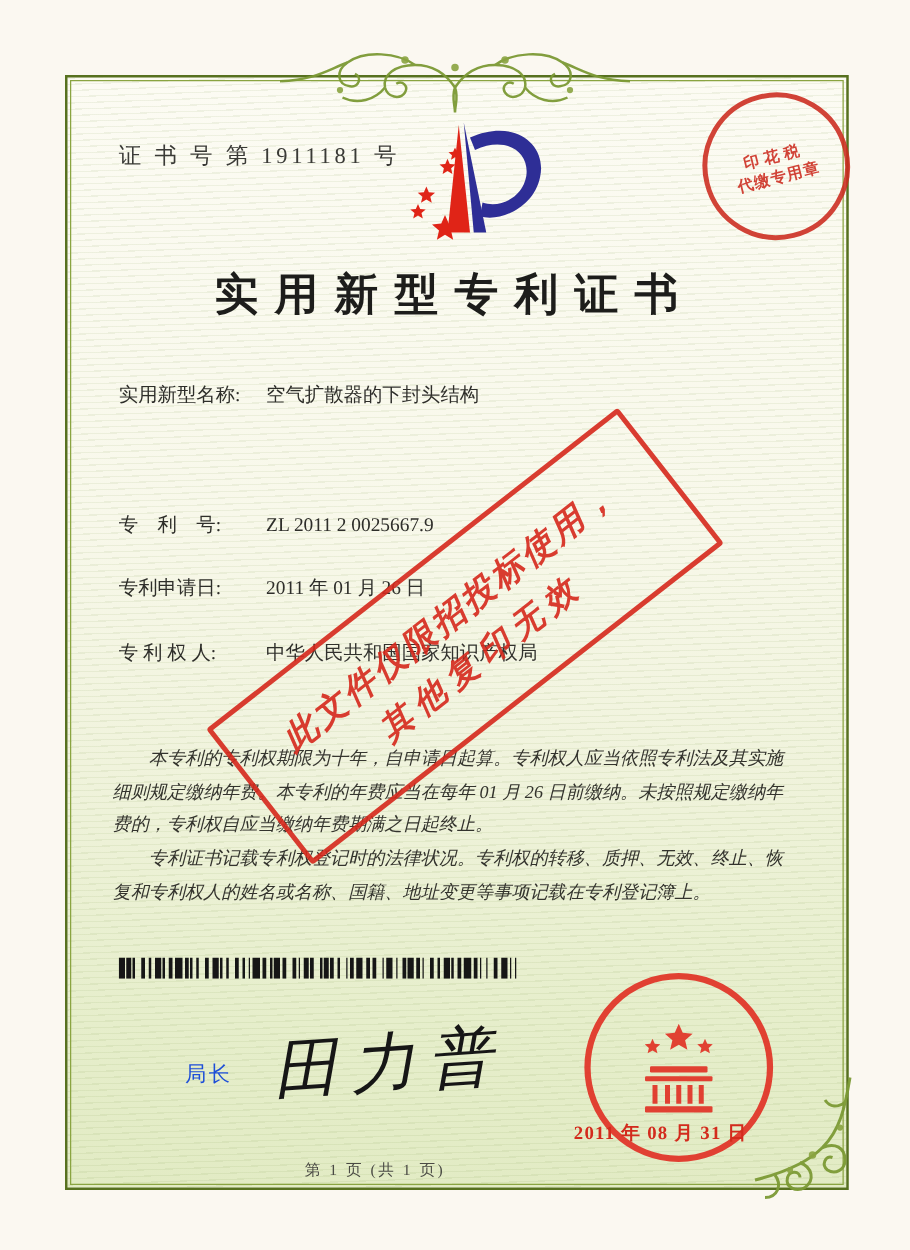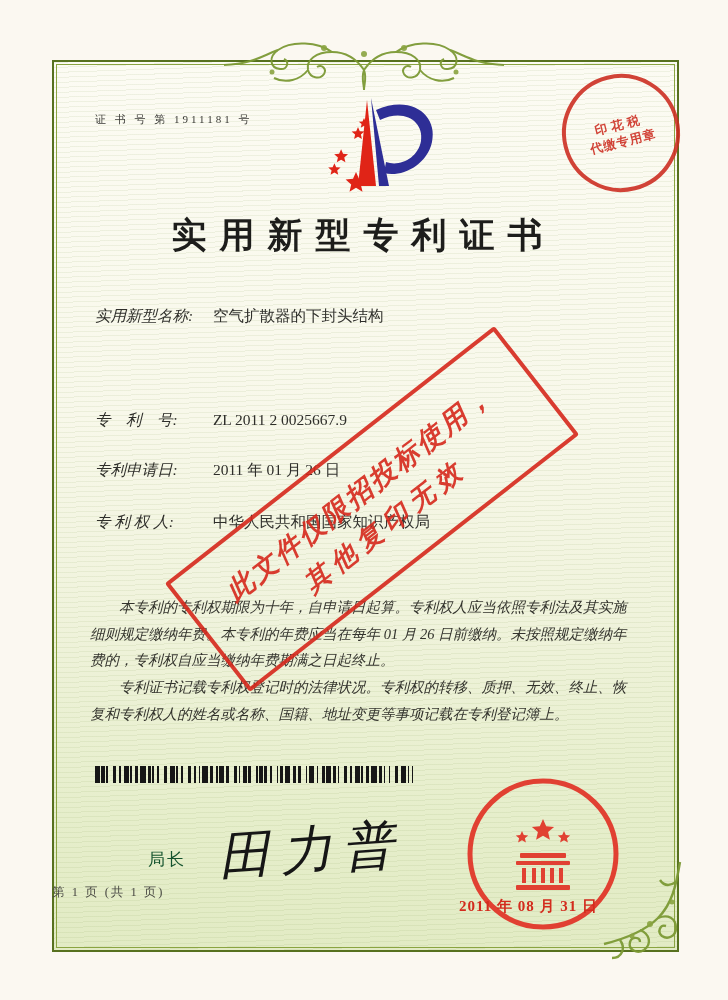--- a/index.html
+++ b/index.html
@@ -6,51 +6,51 @@
   body{background:#e8e4da;font-family:"Liberation Serif","DejaVu Serif",serif;}
   .page{position:relative;width:728px;height:1000px;margin:0 auto;background:#fbf8f1;overflow:hidden;}
 
   
   .frame{position:absolute;left:52px;top:60px;width:623px;height:888px;border:2px solid #57711f;
          background:
            repeating-linear-gradient(178deg, rgba(120,150,70,.10) 0 1px, rgba(120,150,70,0) 1px 5px),
            linear-gradient(180deg,#fcfbf3 0%,#f8f8ea 40%,#f0f3dc 62%,#e6eecb 85%,#e2ebc4 100%);}
   .frame-inner{position:absolute;inset:2px;border:1px solid #8aa441;pointer-events:none;}
 
-  .cert-no{position:absolute;left:95px;top:112px;font-size:11px;letter-spacing:3px;color:#3a3a36;z-index:4;}
+  .cert-no{position:absolute;left:95px;top:112px;font-size:18px;letter-spacing:3px;color:#3a3a36;z-index:4;}
 
   .logo{position:absolute;left:288px;top:88px;z-index:3;}
 
   .tax-stamp{position:absolute;left:560px;top:72px;width:122px;height:122px;transform:rotate(-14deg);opacity:.88;z-index:5;}
 
   .title{position:absolute;left:52px;top:212px;width:623px;margin:0;text-align:center;
          font-size:35px;font-weight:600;color:#1d1d1b;letter-spacing:13px;z-index:4;}
 
   .field{position:absolute;left:95px;font-size:15.5px;color:#2e2e2a;z-index:4;white-space:nowrap;}
-  .flabel{display:inline-block;width:112px;font-style:italic;}
+  .flabel{display:inline-block;width:112px;}
   .fvalue{margin-left:2px;}
   .f0{top:306px;} .f1{top:358px;} .f2{top:410px;} .f3{top:460px;} .f4{top:512px;} .f5{top:562px;}
 
   .body-text{position:absolute;left:90px;top:594px;width:550px;z-index:3;color:#33332d;
              font-size:14.5px;line-height:1.84;font-style:italic;}
   .body-text p{margin:0;text-indent:2em;}
 
   .barcode{position:absolute;left:95px;top:766px;width:318px;height:17px;overflow:hidden;white-space:nowrap;z-index:3;font-size:0;}
   .barcode i{display:inline-block;height:100%;}
 
   .signer{position:absolute;left:148px;top:848px;z-index:3;}
-  .signer-title{font-size:17px;color:#14532d;letter-spacing:2px;}
+  .signer-title{font-size:17px;color:#1d4ed8;letter-spacing:2px;}
   .signature{position:absolute;left:70px;top:-32px;font-size:52px;font-style:italic;font-weight:500;
              color:#161616;letter-spacing:10px;transform:rotate(-4deg);white-space:nowrap;}
 
   .seal{position:absolute;left:464px;top:775px;z-index:5;opacity:.93;}
   .seal-date{position:absolute;left:436px;top:897px;width:185px;text-align:center;color:#d32b1d;
              font-size:15px;font-weight:700;letter-spacing:1px;z-index:5;white-space:nowrap;}
 
-  .footer{position:absolute;left:52px;top:884px;width:496px;font-size:12.5px;color:#4a4a44;z-index:3;letter-spacing:2px;}
+  .footer{position:absolute;left:52px;top:928px;width:496px;text-align:center;font-size:12.5px;color:#4a4a44;z-index:3;letter-spacing:2px;}
 
   .overlay-stamp{position:absolute;left:163px;top:440px;width:410px;height:130px;
                  transform:rotate(-38deg);border:4px solid #d6281c;border-radius:3px;
                  display:flex;flex-direction:column;justify-content:center;align-items:center;
                  color:#d6281c;font-weight:700;font-style:italic;opacity:.9;z-index:6;background:rgba(255,255,255,0.02);}
   .overlay-line1{font-size:27px;letter-spacing:3px;white-space:nowrap;}
   .overlay-line2{font-size:26px;letter-spacing:7px;margin-top:6px;white-space:nowrap;}
 
   .ornament{position:absolute;z-index:2;}
 </style>

